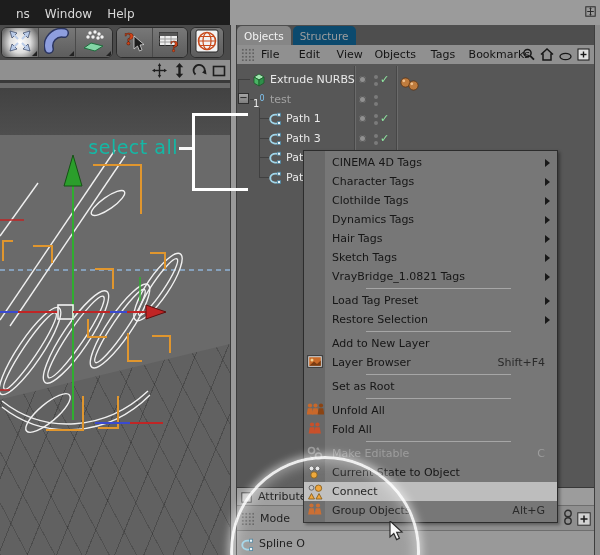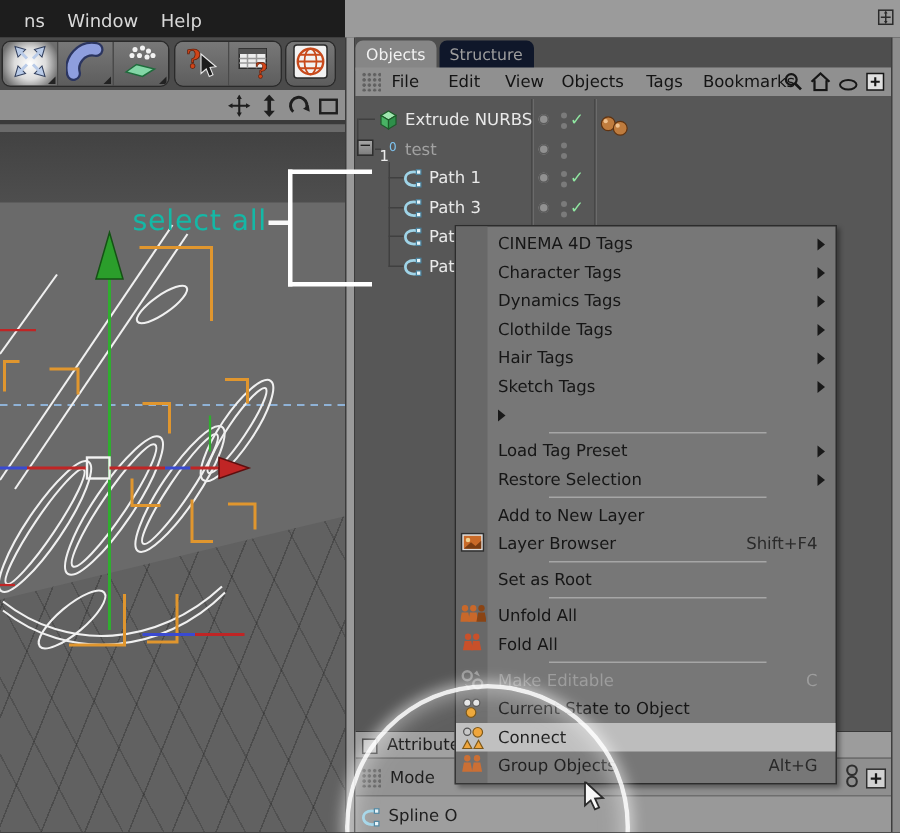--- a/index.html
+++ b/index.html
@@ -40,21 +40,21 @@
     font-size:19px;z-index:6;letter-spacing:0.5px;}
   .annotation-dash{position:absolute;left:179px;top:147px;width:13px;height:3px;background:#f7f7f7;z-index:6;}
   .annotation-bracket{position:absolute;left:192px;top:113px;width:53px;height:72px;z-index:6;
     border-left:3px solid #fff;border-top:3px solid #fff;border-bottom:3px solid #fff;}
   .divider{position:absolute;left:230px;top:25px;width:7px;height:530px;background:#9a9a9a;
     border-left:1px solid #3c3c3c;border-right:1px solid #3c3c3c;box-sizing:border-box;}
   
   .objects-panel{position:absolute;left:237px;top:25px;width:363px;height:530px;background:#575757;}
   .tabs-row{position:absolute;left:0;top:0;width:363px;height:20px;background:#4e4e4e;}
   .tab{display:inline-block;height:20px;line-height:21px;padding:0 7px;font-size:10.5px;
-    border-radius:5px 5px 0 0;color:#9e9e9e;background:#0f172a;margin-right:2px;}
+    border-radius:5px 5px 0 0;color:#9e9e9e;background:#0c4a6e;margin-right:2px;}
   .tab.active{background:#868686;color:#f2f2f2;}
   .panel-menu{position:absolute;left:0;top:20px;width:363px;height:19px;background:#909090;
     line-height:19px;font-size:11px;color:#141414;}
   .pm-item{position:absolute;top:0;}
   .pm-grip{position:absolute;left:4px;top:3px;}
   .pm-icons{position:absolute;right:10px;top:3px;display:flex;gap:5px;align-items:center;}
   .grip{display:inline-block;width:13px;height:13px;
     background-image:radial-gradient(#616161 1px, transparent 1.3px);background-size:3.5px 3.5px;}
   .tree{position:absolute;left:0;top:39px;width:363px;height:423px;background:#575757;}
   .tline{position:absolute;background:#404040;}
@@ -457,36 +457,37 @@
   <div class="context-menu" id="ctxMenu">
       <div class="menu-item">
         <span class="mi-label">CINEMA 4D Tags</span>
         <span class="mi-arrow"></span>
       </div>
       <div class="menu-item">
         <span class="mi-label">Character Tags</span>
         <span class="mi-arrow"></span>
       </div>
       <div class="menu-item">
+        <span class="mi-label">Clothilde Tags</span>
+        <span class="mi-arrow"></span>
+      </div>
+      <div class="menu-item">
         <span class="mi-label">Dynamics Tags</span>
         <span class="mi-arrow"></span>
       </div>
       <div class="menu-item">
-        <span class="mi-label">Clothilde Tags</span>
-        <span class="mi-arrow"></span>
-      </div>
-      <div class="menu-item">
         <span class="mi-label">Hair Tags</span>
         <span class="mi-arrow"></span>
       </div>
       <div class="menu-item">
         <span class="mi-label">Sketch Tags</span>
         <span class="mi-arrow"></span>
       </div>
       <div class="menu-item">
+        <span class="mi-label">VrayBridge_1.0821 Tags</span>
         <span class="mi-arrow"></span>
       </div>
       <div class="menu-sep"></div>
       <div class="menu-item">
         <span class="mi-label">Load Tag Preset</span>
         <span class="mi-arrow"></span>
       </div>
       <div class="menu-item">
         <span class="mi-label">Restore Selection</span>
         <span class="mi-arrow"></span>

